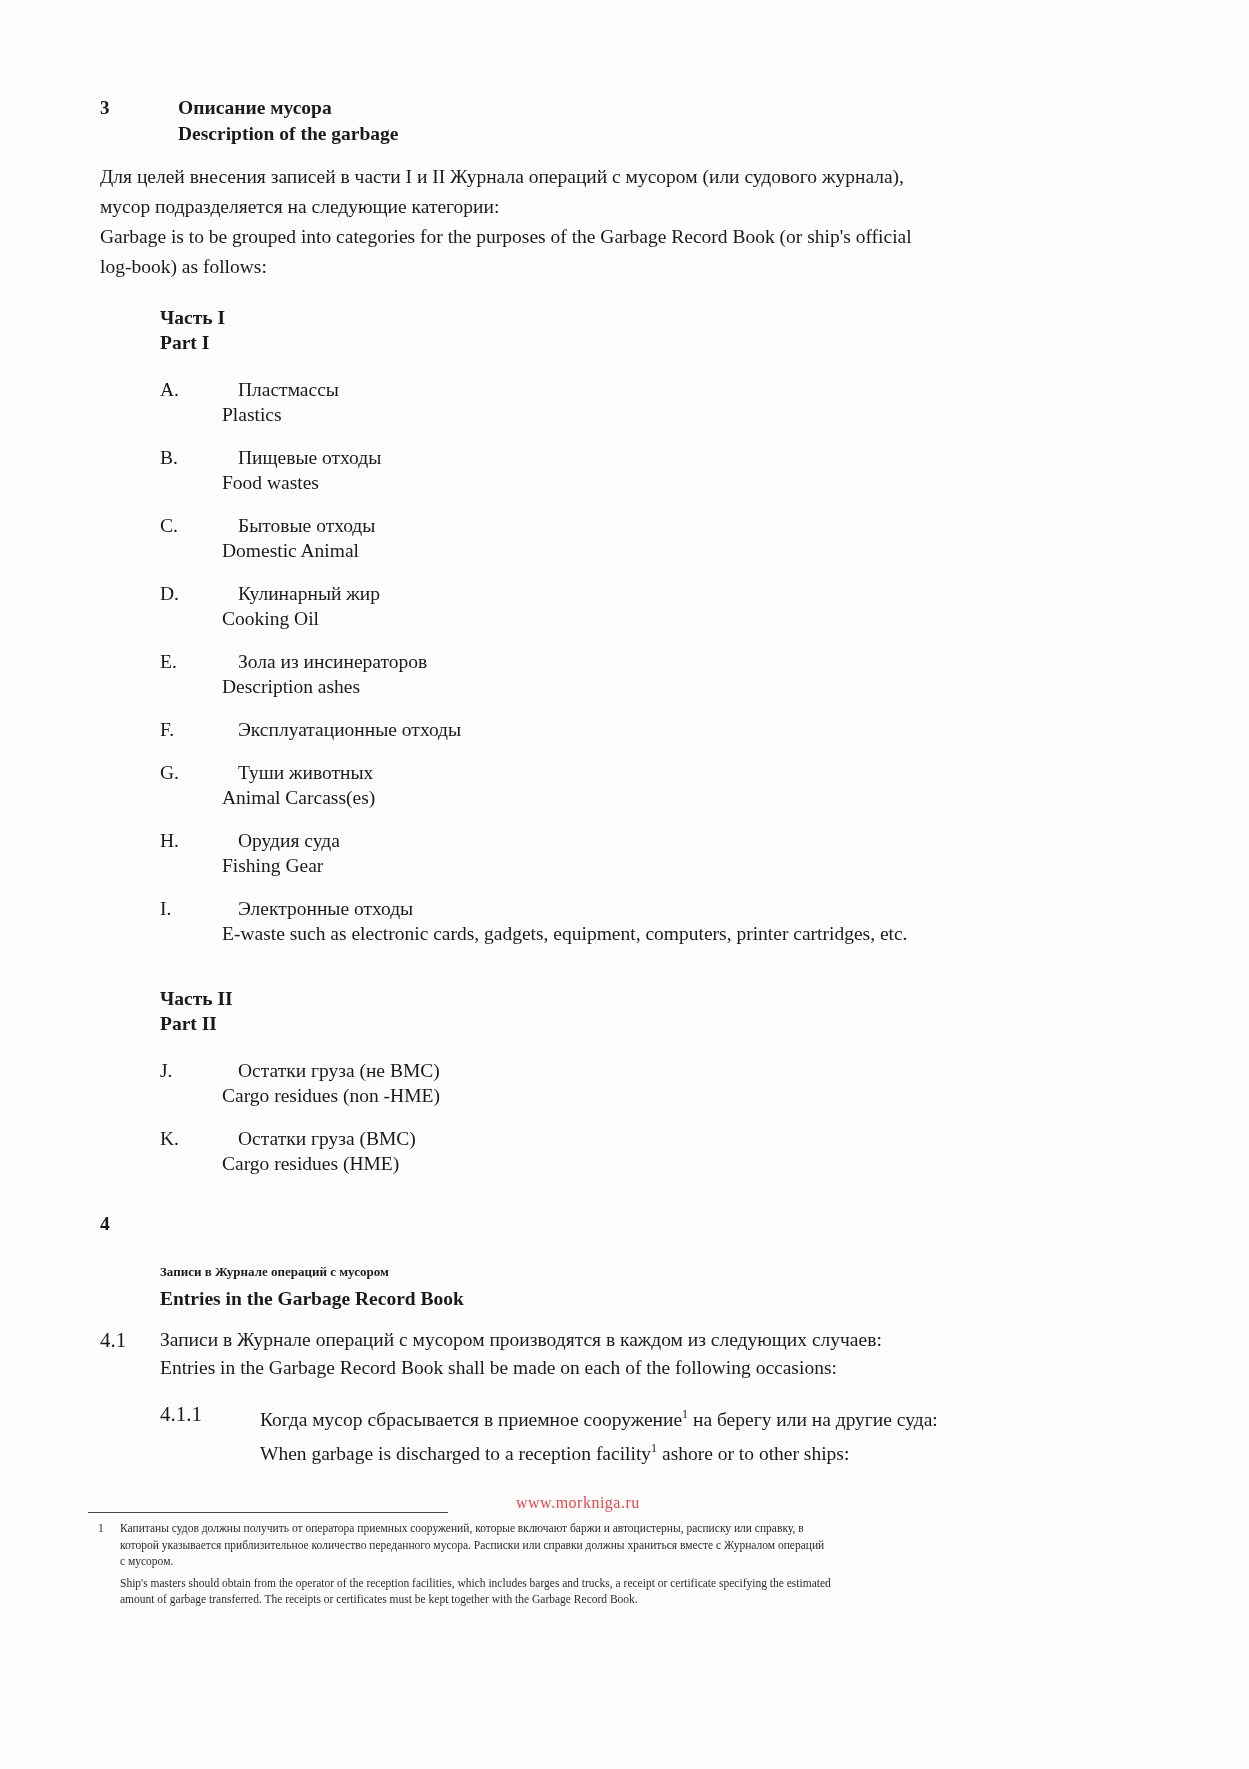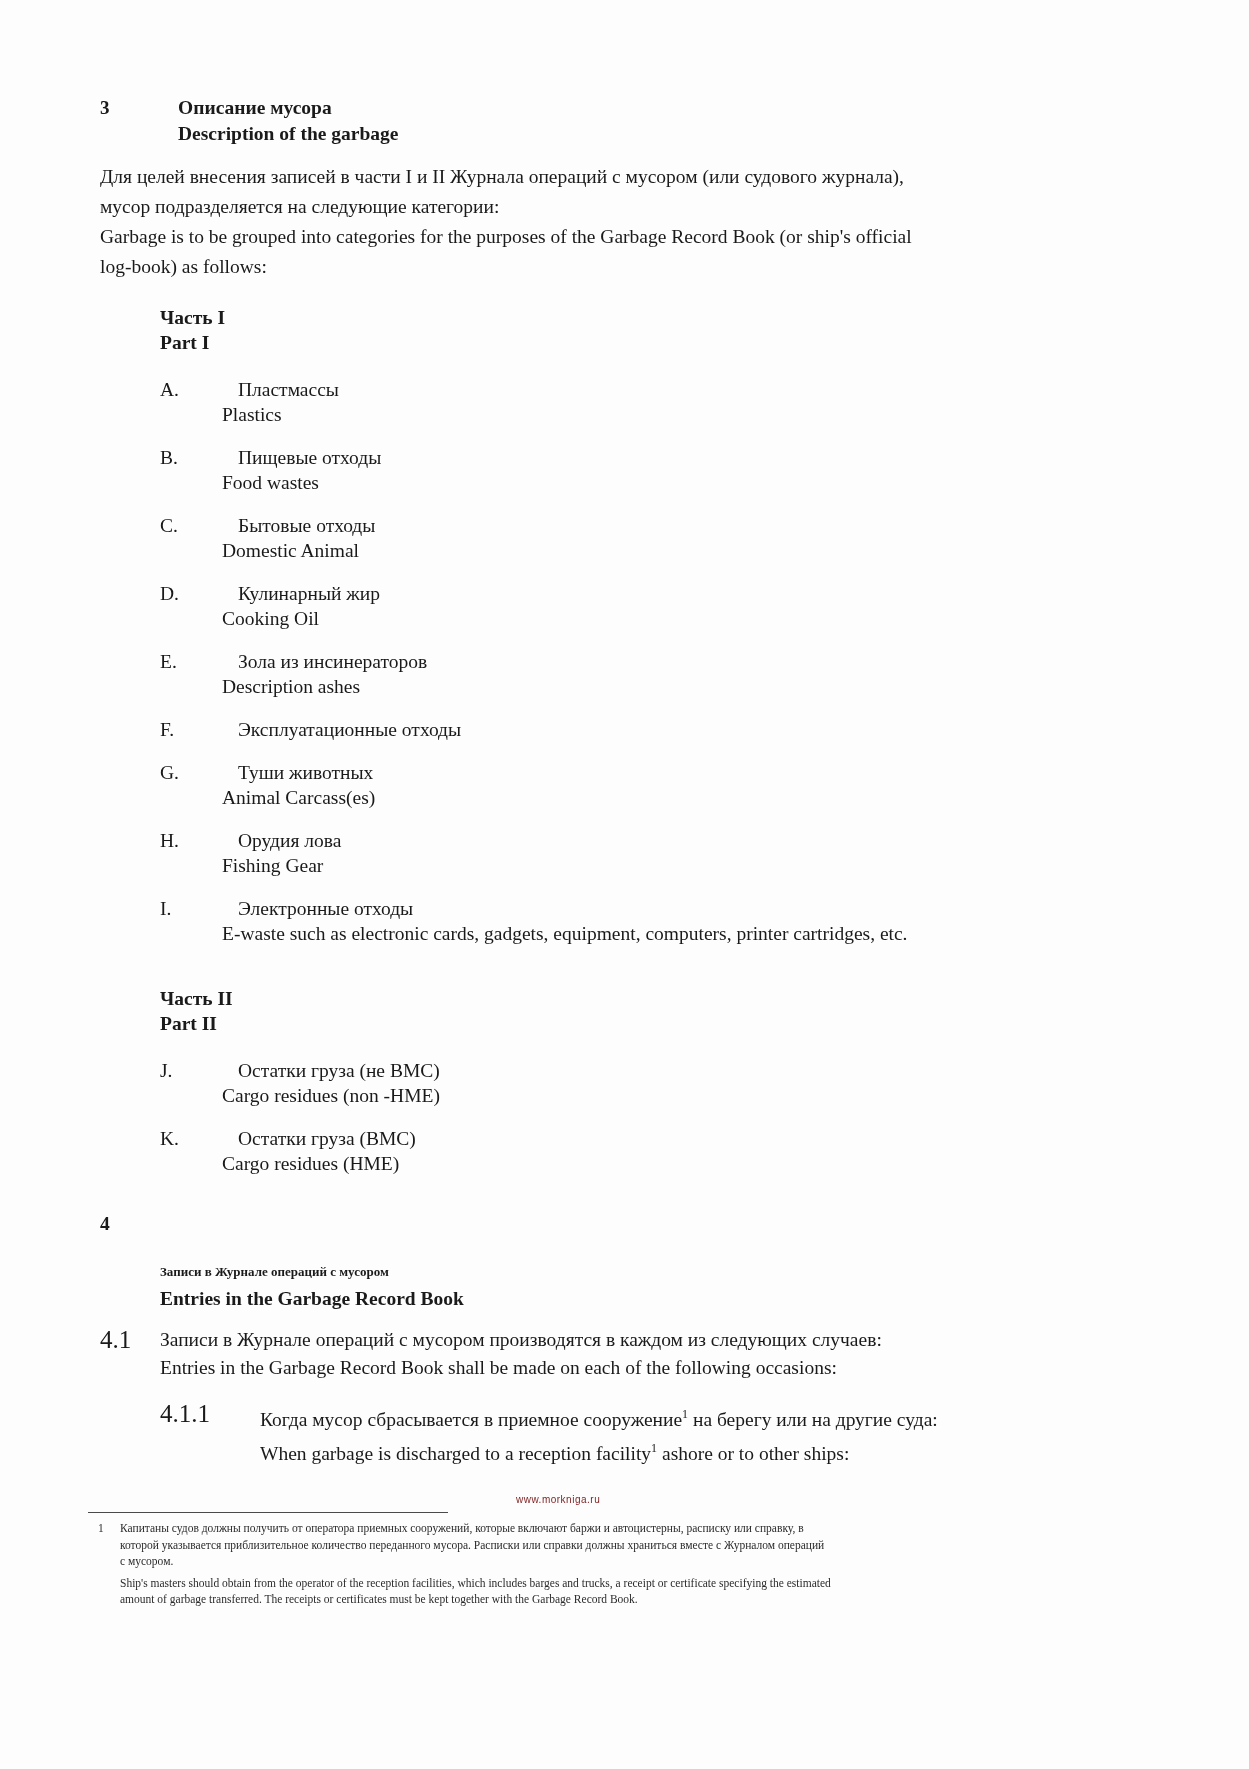--- a/index.html
+++ b/index.html
@@ -119,38 +119,38 @@
   .num-head .n-en { font-size: 19.5px; line-height: 27px; font-weight: bold; }
 
   .num-sub {
     display: flex;
     align-items: flex-start;
     margin-top: 14px;
   }
   .num-sub .s-num {
     width: 60px;
     flex: 0 0 60px;
-    font-size: 25px;
+    font-size: 21px;
     line-height: 28px;
   }
   .num-sub .s-texts { flex: 1; }
   .num-sub .s-ru { font-size: 19.5px; line-height: 28px; }
   .num-sub .s-en { font-size: 19.5px; line-height: 28px; }
   .indent-2 { margin-left: 60px; }
 
   sup { font-size: 12px; vertical-align: super; }
 
   
   .watermark {
     position: absolute;
     left: 516px;
     top: 1494px;
-    font-size: 10px;
-    color: #7f1d1d;
-    font-family: Liberation Sans, sans-serif;
+    font-size: 16px;
+    color: #ef4444;
+    font-family: Liberation Serif, serif;
     letter-spacing: 0.5px;
   }
 
   
   .footnote-rule {
     position: absolute;
     left: 88px;
     top: 1512px;
     width: 360px;
     height: 1px;
@@ -247,21 +247,21 @@
       <div class="item">
         <div class="letter">G.</div>
         <div class="texts">
           <div class="i-ru">Туши животных</div>
           <div class="i-en">Animal Carcass(es)</div>
         </div>
       </div>
       <div class="item">
         <div class="letter">H.</div>
         <div class="texts">
-          <div class="i-ru">Орудия лова</div>
+          <div class="i-ru">Орудия суда</div>
           <div class="i-en">Fishing Gear</div>
         </div>
       </div>
       <div class="item">
         <div class="letter">I.</div>
         <div class="texts">
           <div class="i-ru">Электронные отходы</div>
           <div class="i-en">E-waste such as electronic cards, gadgets, equipment, computers, printer cartridges, etc.</div>
         </div>
       </div>

